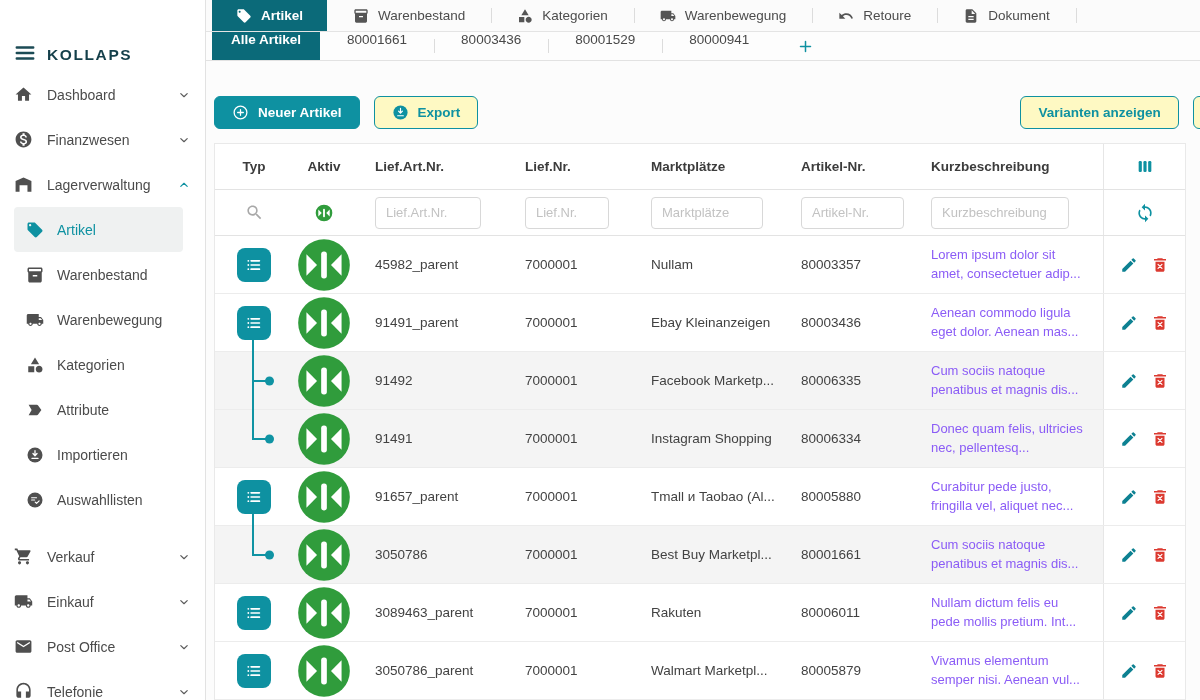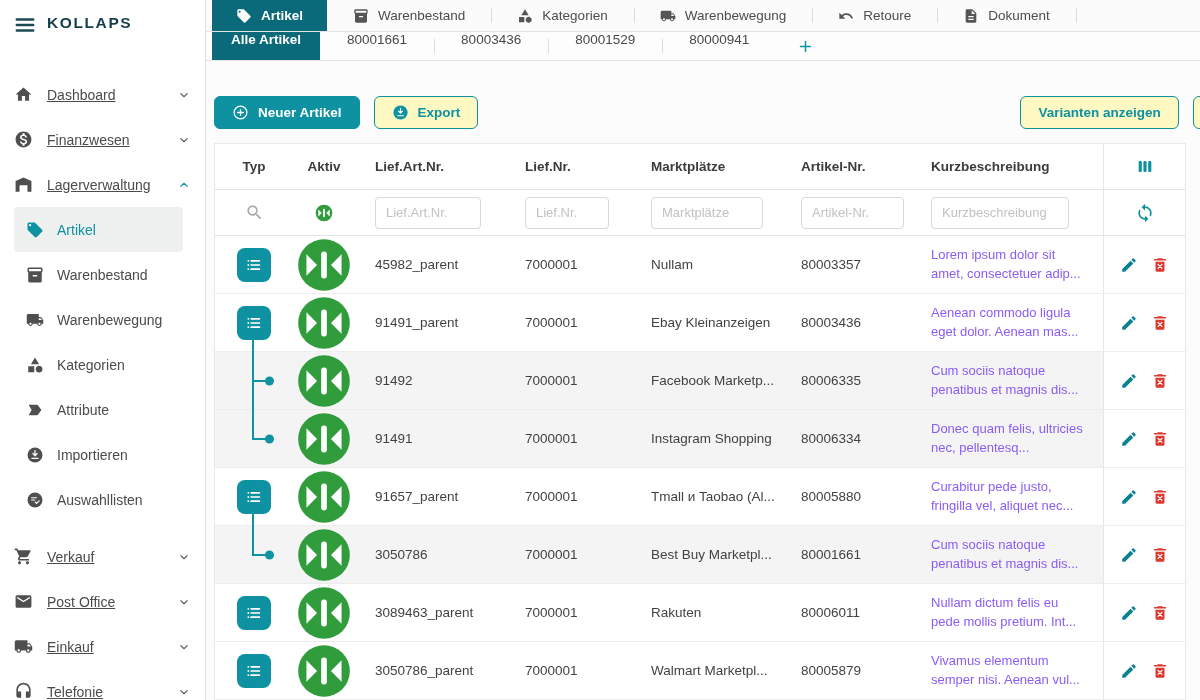--- a/index.html
+++ b/index.html
@@ -2,25 +2,25 @@
 <html><head>
 <meta charset="utf-8">
 <style>
   * { margin:0; padding:0; box-sizing:border-box; }
   html,body { width:1200px; height:700px; overflow:hidden; }
   body { font-family:"Liberation Sans","DejaVu Sans",sans-serif; background:#fff; color:#3e3e3e; }
   .app { display:flex; width:1200px; height:700px; }
 
   
   .sidebar { width:206px; min-width:206px; background:#fff; border-right:1px solid #e2e2e2; height:700px; overflow:hidden; }
-  .logo-row { height:64px; display:flex; align-items:flex-start; gap:11px; padding:14px 14px 0 14px; }
+  .logo-row { height:64px; display:flex; align-items:flex-end; gap:11px; padding:14px 14px 0 14px; }
   .logo-row .burger { color:#1c4b55; width:22px; height:22px; cursor:pointer; }
   .brand-name { font-weight:bold; font-size:15.5px; letter-spacing:1.6px; color:#143f4a; }
   .nav { padding-top:8px; }
-  .nav-item { height:45px; display:flex; align-items:center; gap:14px; padding:0 14px; font-size:14px; color:#4b4b4b; cursor:pointer;text-decoration:underline; }
+  .nav-item { height:45px; display:flex; align-items:center; gap:14px; padding:0 14px; font-size:14px; color:#4b4b4b; cursor:pointer; }
   .nav-item .ic { width:19px; height:19px; color:#4f4f4f; flex:0 0 19px; display:flex; }
   .nav-item .chev { margin-left:auto; width:14px; height:14px; color:#5b5b5b; display:flex; }
   .nav-item .chev.teal { color:#0e91a1; }
   .subnav { }
   .sub-item { height:45px; display:flex; align-items:center; gap:13px; margin:0 22px 0 14px; padding:0 0 0 12px; font-size:14px; color:#4b4b4b; border-radius:4px; cursor:pointer; }
   .sub-item .ic { width:18px; height:18px; color:#4f4f4f; flex:0 0 18px; display:flex; }
   .sub-item.active { background:#eff1f1; color:#0e91a1; }
   .sub-item.active .ic { color:#0e91a1; }
   .group-gap { height:12px; }
   svg { width:100%; height:100%; display:block; }
@@ -222,37 +222,37 @@
           <span>Verkauf</span>
           <span class="chev">
             <svg viewBox="0 0 24 24">
               <path d="M6.5 9.5 12 15l5.5-5.5" fill="none" stroke="currentColor" stroke-width="2" stroke-linecap="round" stroke-linejoin="round"></path>
             </svg>
           </span>
         </div>
         <div class="nav-item">
           <span class="ic">
             <svg viewBox="0 0 24 24">
+              <path fill="currentColor" d="M20 8h-3V4H3c-1.1 0-2 .9-2 2v11h2c0 1.66 1.34 3 3 3s3-1.34 3-3h6c0 1.66 1.34 3 3 3s3-1.34 3-3h2v-5l-3-4zM6 18.5c-.83 0-1.5-.67-1.5-1.5s.67-1.5 1.5-1.5 1.5.67 1.5 1.5-.67 1.5-1.5 1.5zm13.5-9 1.96 2.5H17V9.5h2.5zm-1.5 9c-.83 0-1.5-.67-1.5-1.5s.67-1.5 1.5-1.5 1.5.67 1.5 1.5-.67 1.5-1.5 1.5z"></path>
+            </svg>
+          </span>
+          <span>Einkauf</span>
+          <span class="chev">
+            <svg viewBox="0 0 24 24">
+              <path d="M6.5 9.5 12 15l5.5-5.5" fill="none" stroke="currentColor" stroke-width="2" stroke-linecap="round" stroke-linejoin="round"></path>
+            </svg>
+          </span>
+        </div>
+        <div class="nav-item">
+          <span class="ic">
+            <svg viewBox="0 0 24 24">
               <path fill="currentColor" d="M20 4H4c-1.1 0-1.99.9-1.99 2L2 18c0 1.1.9 2 2 2h16c1.1 0 2-.9 2-2V6c0-1.1-.9-2-2-2zm0 4-8 5-8-5V6l8 5 8-5v2z"></path>
             </svg>
           </span>
           <span>Post Office</span>
-          <span class="chev">
-            <svg viewBox="0 0 24 24">
-              <path d="M6.5 9.5 12 15l5.5-5.5" fill="none" stroke="currentColor" stroke-width="2" stroke-linecap="round" stroke-linejoin="round"></path>
-            </svg>
-          </span>
-        </div>
-        <div class="nav-item">
-          <span class="ic">
-            <svg viewBox="0 0 24 24">
-              <path fill="currentColor" d="M20 8h-3V4H3c-1.1 0-2 .9-2 2v11h2c0 1.66 1.34 3 3 3s3-1.34 3-3h6c0 1.66 1.34 3 3 3s3-1.34 3-3h2v-5l-3-4zM6 18.5c-.83 0-1.5-.67-1.5-1.5s.67-1.5 1.5-1.5 1.5.67 1.5 1.5-.67 1.5-1.5 1.5zm13.5-9 1.96 2.5H17V9.5h2.5zm-1.5 9c-.83 0-1.5-.67-1.5-1.5s.67-1.5 1.5-1.5 1.5.67 1.5 1.5-.67 1.5-1.5 1.5z"></path>
-            </svg>
-          </span>
-          <span>Einkauf</span>
           <span class="chev">
             <svg viewBox="0 0 24 24">
               <path d="M6.5 9.5 12 15l5.5-5.5" fill="none" stroke="currentColor" stroke-width="2" stroke-linecap="round" stroke-linejoin="round"></path>
             </svg>
           </span>
         </div>
         <div class="nav-item">
           <span class="ic">
             <svg viewBox="0 0 24 24">
               <path fill="currentColor" d="M12 1c-4.97 0-9 4.03-9 9v7c0 1.66 1.34 3 3 3h3v-8H5v-2c0-3.87 3.13-7 7-7s7 3.13 7 7v2h-4v8h3c1.66 0 3-1.34 3-3v-7c0-4.97-4.03-9-9-9z"></path>

